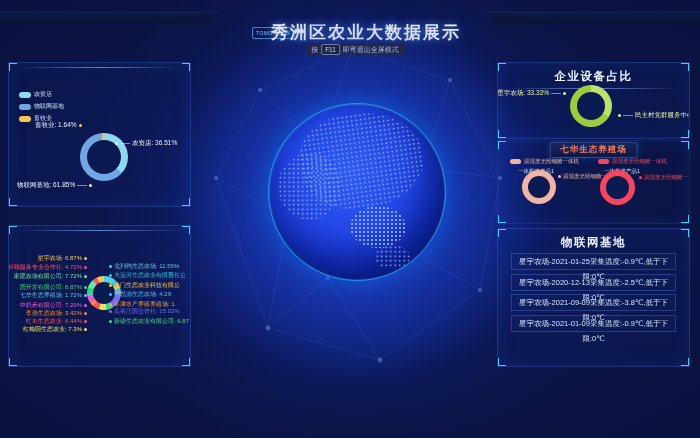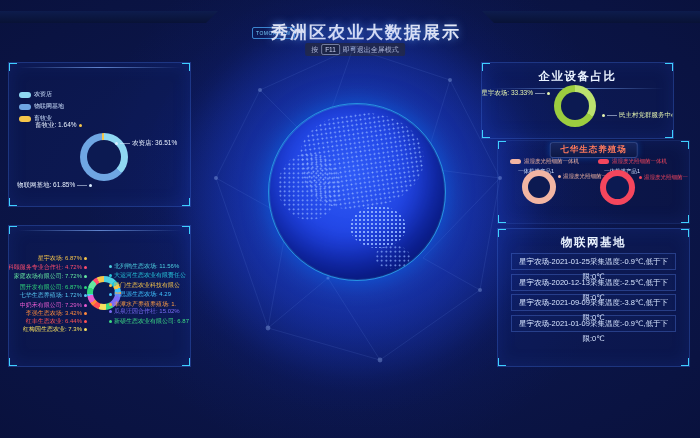--- a/index.html
+++ b/index.html
@@ -223,21 +223,21 @@
     <div class="co co-r" style="top:81px">
         <span class="dot" style="background: rgb(123, 108, 246);"></span>
         <span style="color: rgb(123, 108, 246);">瓜泉汪园合作社: 15.02%</span>
       </div>
     <div class="co co-r" style="top:91px">
         <span class="dot" style="background: rgb(61, 220, 132);"></span>
         <span style="color: rgb(61, 220, 132);">新硕生态农业有限公司: 6.87</span>
       </div>
   </section>
 
-  <section class="panel" style="left:481px;top:62px;width:191px;height:75px">
+  <section class="panel" style="left:497px;top:62px;width:191px;height:75px">
     <i class="c tl"></i>
       <i class="c tr"></i>
       <i class="c bl"></i>
       <i class="c br"></i>
     <h2 class="ptitle">企业设备占比</h2>
     <div class="tline"></div>
     <div class="donut" style="left: 72px; top: 22px; width: 42px; height: 42px; --t: 7px; background: conic-gradient(rgb(188, 226, 110) 0deg, rgb(188, 226, 110) 119.988deg, rgb(156, 205, 63) 119.988deg, rgb(156, 205, 63) 360deg);"></div>
     <div class="co" style="left:2px;top:26px;width:66px;justify-content:flex-end">
       <span style="color: rgb(230, 245, 177);">星宇农场: 33.33%</span>
         <span class="line"></span>

